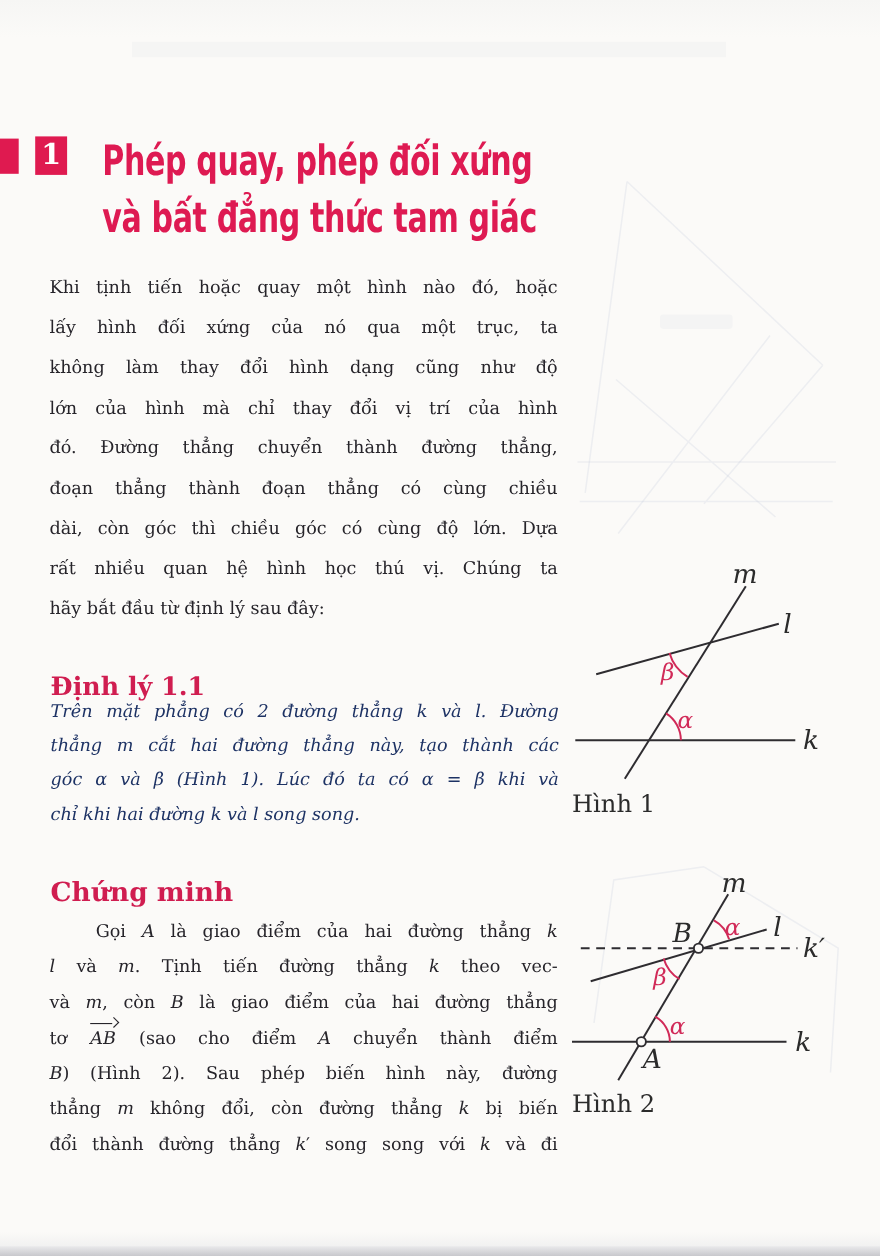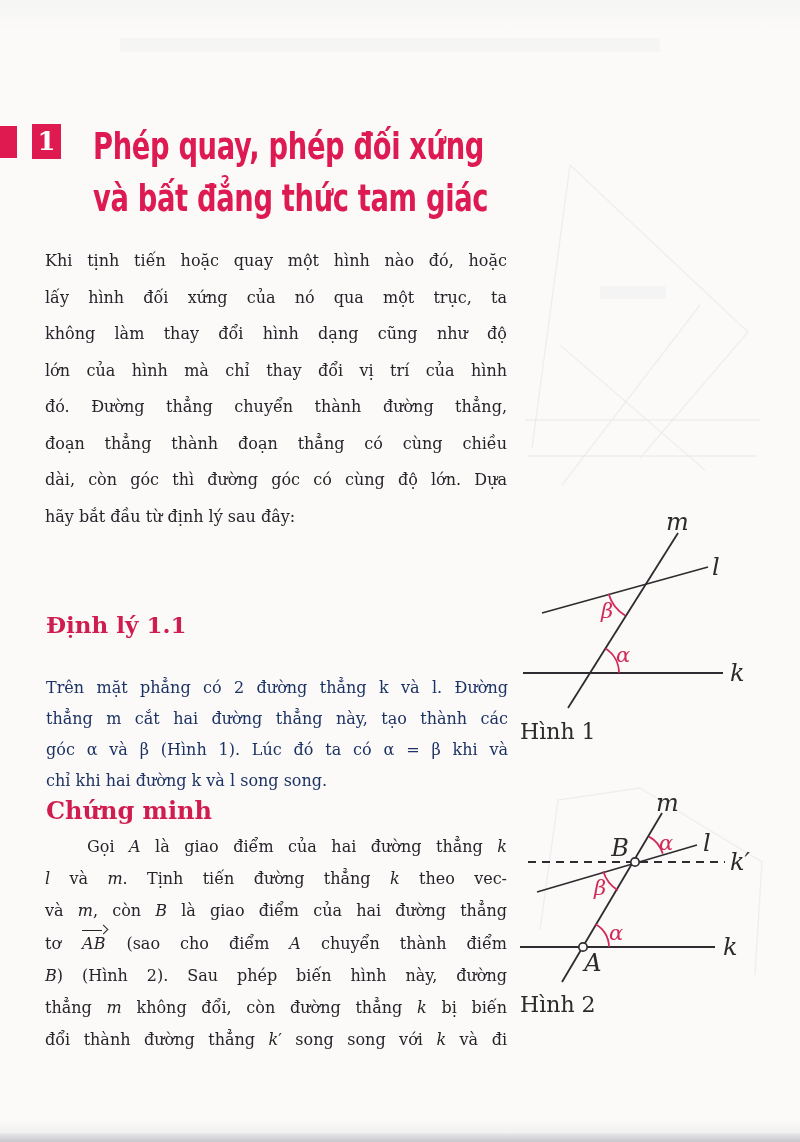--- a/index.html
+++ b/index.html
@@ -16,21 +16,21 @@
   #chapter-box{left:32px;top:124px;width:29px;height:35px;background:#df1a50;color:#ffffff;
     font-family:"DejaVu Serif",serif;font-weight:bold;font-size:26px;line-height:35px;text-align:center;}
   
   #title{left:93px;top:120px;width:640px;color:#de1a52;
     font-family:"DejaVu Sans","Liberation Sans",sans-serif;font-weight:bold;font-size:38px;line-height:52px;
     transform:scaleX(0.72);transform-origin:left top;letter-spacing:-0.5px;white-space:nowrap;}
   
   .txt{font-size:16px;width:462px;}
   #intro{left:45px;top:243px;line-height:36.5px;}
   #theorem-heading{left:46px;top:594px;font-size:23px;font-weight:bold;color:#d01d50;margin-top:17px;}
-  #theorem-body{left:46px;top:631px;line-height:31px;color:#1d3264;margin-top:41px;}
+  #theorem-body{left:46px;top:631px;line-height:31px;font-style:italic;color:#1d3264;}
   #proof-heading{left:46px;top:796px;font-size:24px;font-weight:bold;color:#d01d50;}
   #proof-body{left:45px;top:831px;line-height:32.2px;}
   .jline{text-align:justify;text-align-last:justify;}
   .pline,.iline{display:block;}
   #proof-lines-a .pline:first-child{padding-left:42px;}
   i{font-style:italic;}
   
   .vec{font-style:italic;position:relative;padding:0 1px;}
   .vec::before{content:"";position:absolute;left:1px;right:4px;top:-4px;border-top:1.5px solid #26242a;}
   .vec::after{content:"";position:absolute;right:-1px;top:-7.4px;width:6px;height:6px;
@@ -72,21 +72,22 @@
 
   <div class="abs txt" id="intro">
     <div>
 
     <span class="pline jline">Khi tịnh tiến hoặc quay một hình nào đó, hoặc</span>
         <span class="pline jline">lấy hình đối xứng của nó qua một trục, ta</span>
         <span class="pline jline">không làm thay đổi hình dạng cũng như độ</span>
         <span class="pline jline">lớn của hình mà chỉ thay đổi vị trí của hình</span>
         <span class="pline jline">đó. Đường thẳng chuyển thành đường thẳng,</span>
         <span class="pline jline">đoạn thẳng thành đoạn thẳng có cùng chiều</span>
-        <span class="pline jline">dài, còn góc thì đường góc có cùng độ lớn. Dựa</span>
+        <span class="pline jline">dài, còn góc thì chiều góc có cùng độ lớn. Dựa</span>
+        <span class="pline jline">rất nhiều quan hệ hình học thú vị. Chúng ta</span>
       </div>
     <div class="pline">hãy bắt đầu từ định lý sau đây:</div>
   </div>
 
   <div class="abs" id="theorem-heading">Định lý 1.1</div>
   <div class="abs txt" id="theorem-body">
     <div>
 
     <span class="iline jline">Trên mặt phẳng có 2 đường thẳng k và l. Đường</span>
         <span class="iline jline">thẳng m cắt hai đường thẳng này, tạo thành các</span>

